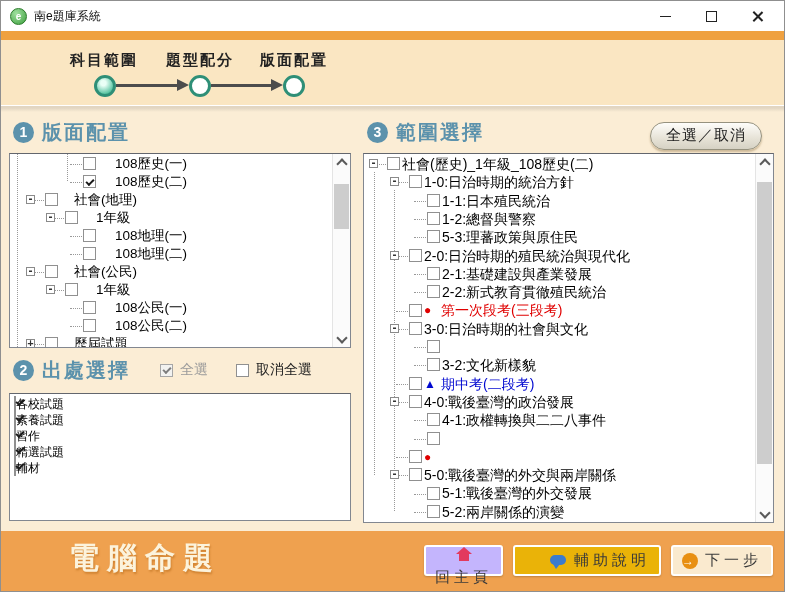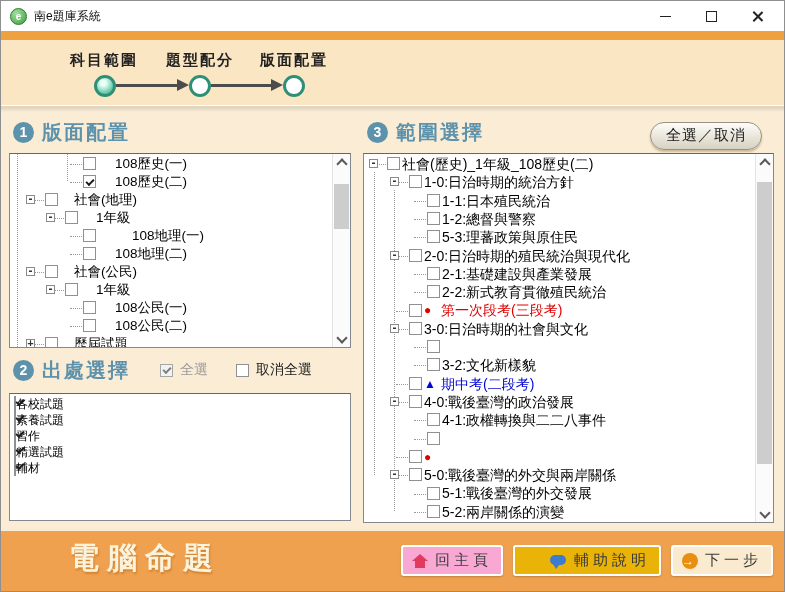--- a/index.html
+++ b/index.html
@@ -66,21 +66,21 @@
   .lrow .tlabel{left:19px;}
 
   
   .pillbtn{position:absolute;padding:3px 15px 4px;border-radius:14px;border:1px solid #96927f;background:linear-gradient(#FEFDFA,#E6E2D6 60%,#D6D2C4);box-shadow:0 2px 2px rgba(120,90,40,.35);font-size:15px;color:#1a1a1a;letter-spacing:1px;}
 
   
   .footer{position:absolute;left:0;top:530px;width:100%;height:62px;background:#EFA14F;}
   .brand{position:absolute;left:68px;top:7px;font-size:30px;font-weight:bold;letter-spacing:8px;color:#FCF3DC;text-shadow:1px 2px 2px rgba(170,95,15,.45);}
   .fbtns{position:absolute;right:11px;top:14px;display:flex;gap:10px;}
   .fbtn{height:31px;display:flex;align-items:center;gap:7px;padding:0 9px;border:2px solid #fff;border-radius:3px;font-size:15px;letter-spacing:4px;color:#3a3a3a;box-sizing:border-box;box-shadow:0 1px 2px rgba(0,0,0,.2);}
-  .fbtn.home{background:#f9a8d4;} .fbtn.help{background:#eab308;padding-left:35px;} .fbtn.next{background:#FAEACF;}
+  .fbtn.home{background:#c4b5fd;flex-direction:column;} .fbtn.help{background:#eab308;padding-left:35px;} .fbtn.next{background:#FAEACF;}
   .ic-home{position:relative;width:16px;height:14px;flex:0 0 auto;}
   .ic-home .roof{position:absolute;left:0;top:0;width:0;height:0;border-left:8px solid transparent;border-right:8px solid transparent;border-bottom:7px solid #E23A5E;}
   .ic-home .body{position:absolute;left:3px;top:7px;width:10px;height:7px;background:#E23A5E;}
   .ic-chat{position:relative;width:17px;height:14px;flex:0 0 auto;}
   .ic-chat .bub{position:absolute;left:0;top:1px;width:16px;height:10px;border-radius:6px;background:#3B7CCE;}
   .ic-chat .tail{position:absolute;left:3px;top:10px;width:0;height:0;border-left:3px solid transparent;border-right:4px solid transparent;border-top:5px solid #3B7CCE;}
   .ic-next{width:16px;height:16px;border-radius:50%;background:#E88F12;color:#fff;font-size:12px;line-height:16px;text-align:center;font-weight:bold;flex:0 0 auto;}
 </style>
 </head>
 <body>
@@ -153,21 +153,21 @@
       </div>
       <div class="trow" style="top: 55px; height: 18px; line-height: 18px;">
         <span class="dots" style="left: 42px; width: 12px;"></span>
         <span class="exp" style="left: 36px;">-</span>
         <span class="cb" style="left: 55px;"></span>
         <span class="tlabel" style="left: 86px;">1年級</span>
       </div>
       <div class="trow" style="top: 73px; height: 18px; line-height: 18px;">
         <span class="dots" style="left: 60px; width: 12px;"></span>
         <span class="cb" style="left: 73px;"></span>
-        <span class="tlabel" style="left: 105px; margin-left: 17px;">108地理(一)</span>
+        <span class="tlabel" style="left: 105px;">108地理(一)</span>
       </div>
       <div class="trow" style="top: 91px; height: 18px; line-height: 18px;">
         <span class="dots" style="left: 60px; width: 12px;"></span>
         <span class="cb" style="left: 73px;"></span>
         <span class="tlabel" style="left: 105px;">108地理(二)</span>
       </div>
       <div class="trow" style="top: 109px; height: 18px; line-height: 18px;">
         <span class="dots" style="left: 22px; width: 12px;"></span>
         <span class="exp" style="left: 16px;">-</span>
         <span class="cb" style="left: 35px;"></span>

